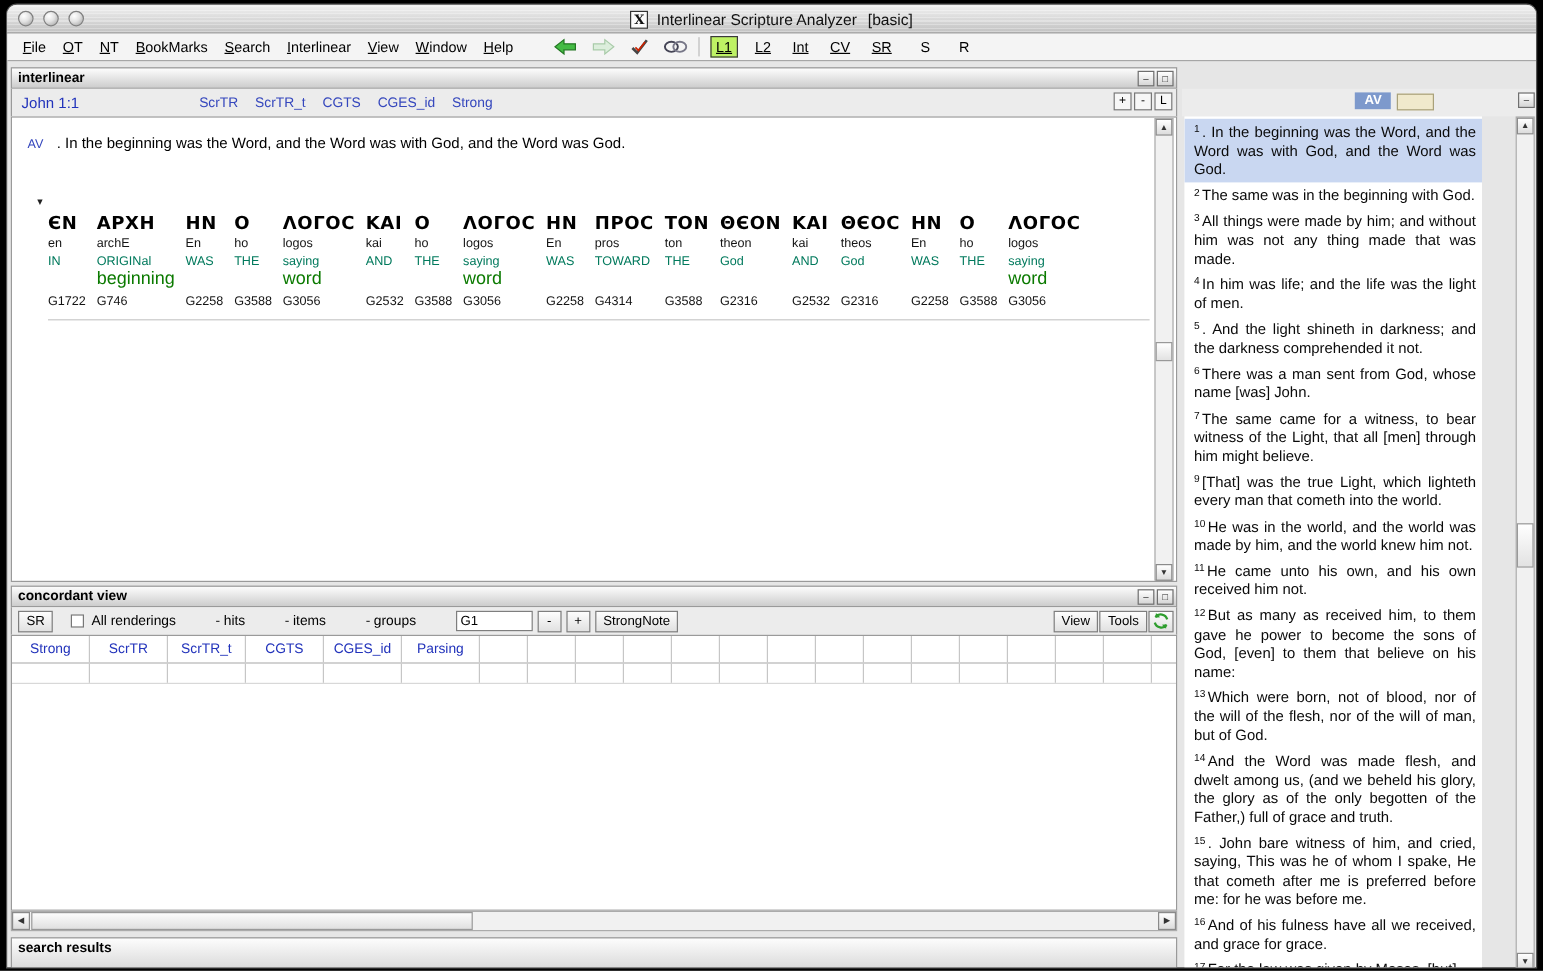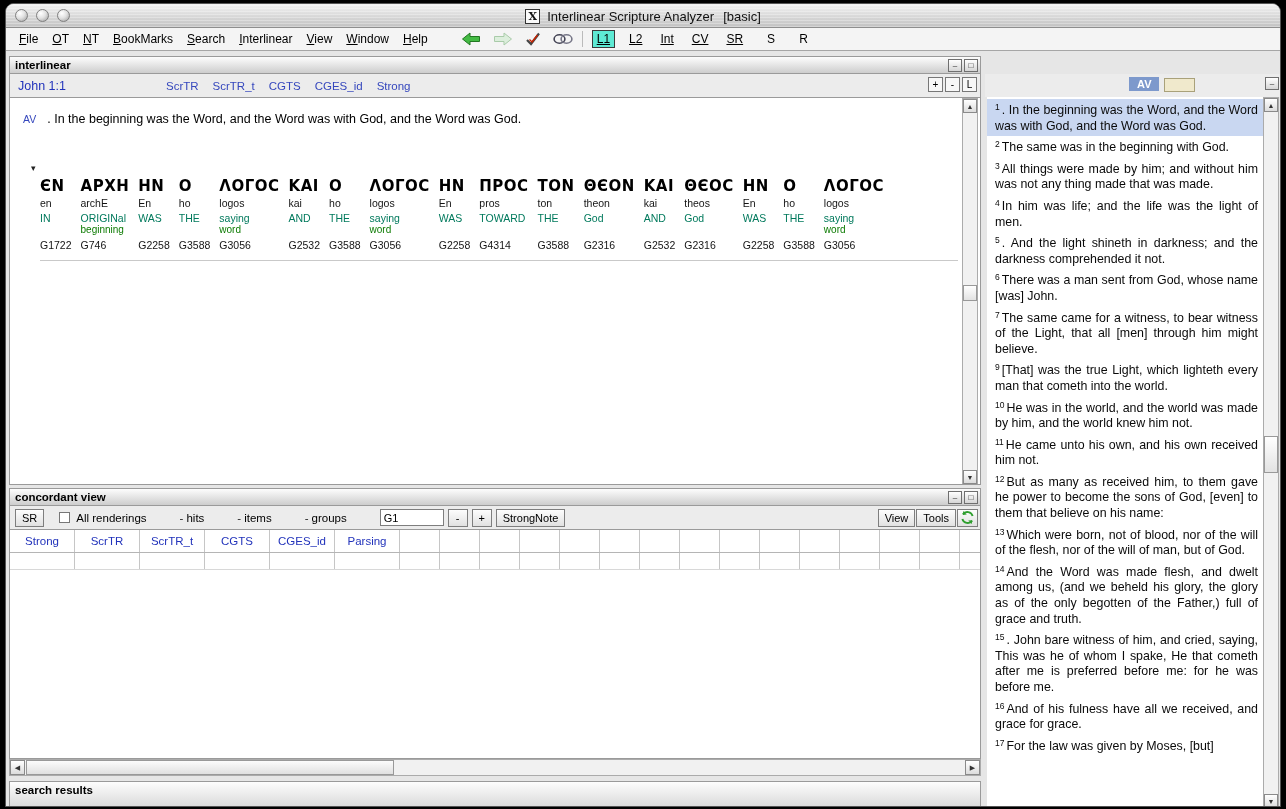--- a/index.html
+++ b/index.html
@@ -23,21 +23,21 @@
   .menubar{position:absolute;top:24px;left:0;right:0;height:23px;background:#F4F4F4;border-bottom:1px solid #A6A6A6;
     display:flex;align-items:center;font-size:12px}
   .menu-items{display:flex;margin-left:6px}
   .mitem{display:inline-block;padding:2px 7px}
   .mitem::first-letter{text-decoration:underline}
   .tb-icons{display:flex;align-items:center;gap:12px;margin-left:26px}
   .tbi{display:inline-flex;align-items:center}
   .vsep{width:1px;height:16px;background:#BBB;margin:0 9px}
   .vbtns{display:flex;align-items:center;gap:10px}
   .vbtn{font-size:12px;text-decoration:underline;padding:1px 4px}
-  .vbtn.active{border:1px solid #3A3A3A;background:#5eead4}
+  .vbtn.active{border:1px solid #3A3A3A;background:#bef264}
   .modebtns{display:flex;align-items:center;gap:16px;margin-left:16px}
   .modebtn{font-size:12px;padding:1px 4px}
 
   
   .ptitle{position:absolute;left:3px;width:972px;height:18px;background:linear-gradient(#FDFDFD,#CDCDCD);
     border:1px solid #9A9A9A;font-size:11.5px;font-weight:bold;padding:2px 0 0 5px}
   .pbtns{position:absolute;right:2px;top:2px;display:flex;gap:2px}
   .pbtn{width:14px;height:13px;border:1px solid #6F6F6F;background:linear-gradient(#FFF,#D6D6D6);
     font-size:8px;line-height:11px;text-align:center;color:#222;font-weight:normal}
   .pbtn.min::before{content:"–"}
@@ -55,21 +55,21 @@
   .il-content{position:absolute;top:93px;left:3px;width:972px;height:388px;background:#FFF;border:1px solid #9A9A9A;overflow:hidden}
   .av-line{margin:14px 0 0 13px;font-size:12.5px;display:flex;gap:11px;align-items:baseline}
   .av-label{color:#3547BD;font-size:10.5px}
   .expander{margin:38px 0 0 21px;font-size:9px;color:#222;line-height:9px}
   .expander::before{content:"▾"}
   .word-row{display:flex;align-items:flex-end;margin:4px 0 0 30px;padding-bottom:9px;border-bottom:1px solid #C9C9C9;margin-right:22px}
   .wcol{margin-right:9px;white-space:nowrap}
   .greek{font-family:"DejaVu Sans",sans-serif;font-weight:bold;font-size:15px;letter-spacing:.5px}
   .translit{font-size:10.5px;margin-top:2px;color:#141414}
   .gloss1{font-size:10.5px;color:#00795C;margin-top:3px}
-  .gloss2{font-size:10px;color:#0B7A00}
+  .gloss2{font-size:15px;color:#0B7A00}
   .strongn{font-size:10.5px;color:#141414;margin-top:4px}
 
   
   .vscroll{position:absolute;width:16px;background:#F1F1F1;border:1px solid #ABABAB}
   .sbtn{position:absolute;left:0;width:14px;height:14px;background:linear-gradient(#FFF,#DCDCDC);border:1px solid #8A8A8A;
     font-size:7px;text-align:center;line-height:13px;color:#333}
   .sbtn.up::before{content:"▲"} .sbtn.down::before{content:"▼"}
   .sbtn.left::before{content:"◀"} .sbtn.right::before{content:"▶"}
   .sthumb{position:absolute;left:0;width:14px;background:linear-gradient(#FFF,#E2E2E2);border:1px solid #999}
   .il-vs{top:94px;left:956px;height:386px}
@@ -104,21 +104,21 @@
   .cv-cell.emp{width:40px;flex:none;color:transparent}
 
   
   .p-sr{top:777px;height:36px}
 
   
   .right-strip{position:absolute;top:70px;left:979px;width:297px;height:23px;background:#ECECEC}
   .av-chip{position:absolute;left:144px;top:3px;background:#7D99CC;color:#FFF;font-size:11px;font-weight:bold;padding:1px 8px}
   .beige{position:absolute;left:179px;top:4px;width:31px;height:14px;background:#F0E9CC;border:1px solid #A9A17A}
   .rp-min{position:absolute;right:3px;top:3px}
-  .bible{position:absolute;top:93px;left:981px;width:276px;height:711px;background:#FFF;overflow:hidden;padding-top:2px}
+  .bible{position:absolute;top:93px;left:981px;width:248px;height:711px;background:#FFF;overflow:hidden;padding-top:2px}
   .verse{font-size:12.4px;line-height:15.6px;text-align:justify;color:#0A0A0A;padding:1px 5px 2px 8px}
   .verse.hl{background:#C9D7F1}
   .vnum{font-size:8.5px;vertical-align:4px;margin-right:2px}
   .right-vs{left:1257px;top:93px;height:711px}
   .right-vs .sbtn.down{top:696px}
 </style>
 </head>
 <body>
 
 <div class="window">

